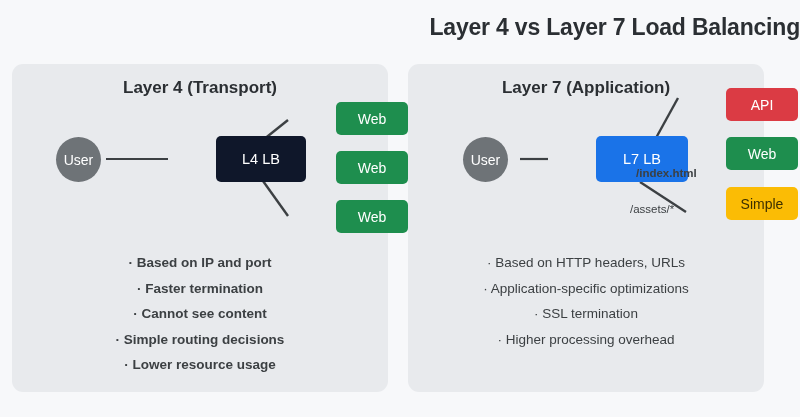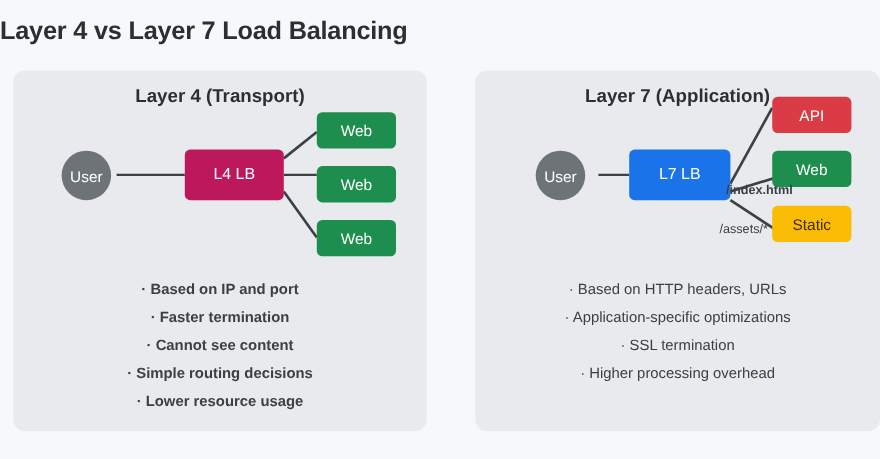--- a/index.html
+++ b/index.html
@@ -5,47 +5,47 @@
   html,body{margin:0;padding:0;}
   body{
     width:800px;height:417px;
     background:#f7f8fa;
     font-family:"Liberation Sans","DejaVu Sans",sans-serif;
     overflow:hidden;
     position:relative;
   }
   #page-title{
     position:absolute;left:0;top:14px;width:800px;
-    text-align:left;
+    text-align:right;
     font-size:23px;font-weight:bold;color:#2b2f33;
     letter-spacing:-0.2px;
   }
   .panel{
     position:absolute;
     background:#e8eaed;
     border-radius:11px;
     top:64px;height:328px;
   }
   #panel-l4{left:12px;width:376px;}
-  #panel-l7{left:432px;width:356px;padding-left:12px;}
+  #panel-l7{left:408px;width:356px;}
   .panel-title{
     position:absolute;top:14px;left:0;width:100%;
     text-align:center;
     font-size:17px;font-weight:bold;color:#2b2f33;
   }
   .diagram{position:absolute;left:0;top:0;width:100%;height:190px;}
   .diagram svg{position:absolute;left:0;top:0;}
   .node{
     position:absolute;
     display:flex;align-items:center;justify-content:center;
     color:#ffffff;
     font-size:14px;
     box-sizing:border-box;
   }
-  .node.box{border-radius:5px;}
+  .node.box{border-radius:5px;margin-left:48px;}
   .node.circle{border-radius:50%;}
   .edge-label{
     position:absolute;
     font-size:11.5px;
     color:#3c4043;
     white-space:nowrap;
   }
   .bullets{
     position:absolute;left:0;width:100%;
     text-align:center;
@@ -70,21 +70,21 @@
       <line x1="94" y1="95" x2="156" y2="95" stroke="#3c4043" stroke-width="2.2"></line>
       <line x1="246" y1="80" x2="276" y2="56" stroke="#3c4043" stroke-width="2.4"></line>
       <line x1="246" y1="95" x2="276" y2="95" stroke="#3c4043" stroke-width="2.2"></line>
       <line x1="246" y1="110" x2="276" y2="152" stroke="#3c4043" stroke-width="2.4"></line>
     </svg>
 
     <div class="node circle" style="left:44px;top:73px;width:45px;height:45px;background:#6e7377;">
       <span>User</span>
     </div>
 
-    <div class="node box" style="left:156px;top:72px;width:90px;height:46px;background:#be185d;font-size:14.5px;">
+    <div class="node box" style="left:156px;top:72px;width:90px;height:46px;background:#0f172a;font-size:14.5px;">
       <span>L4 LB</span>
     </div>
 
     <div class="node box" style="left:276px;top:38px;width:72px;height:33px;background:#1e8e4e;">
       <span>Web</span>
     </div>
 
     <div class="node box" style="left:276px;top:87px;width:72px;height:33px;background:#1e8e4e;">
       <span>Web</span>
     </div>
@@ -125,21 +125,21 @@
 
     <div class="node box" style="left:270px;top:24px;width:72px;height:33px;background:#db3b44;">
       <span>API</span>
     </div>
 
     <div class="node box" style="left:270px;top:73px;width:72px;height:33px;background:#1e8e4e;">
       <span>Web</span>
     </div>
 
     <div class="node box" style="left:270px;top:123px;width:72px;height:33px;background:#fbbc05;color:#3c2f00;">
-      <span>Static</span>
+      <span>Simple</span>
     </div>
 
     <div class="edge-label" style="left:231px;top:24px;opacity:0;">/api/*</div>
 
     <div class="edge-label" style="left:228px;top:103px;font-weight:bold;">/index.html</div>
 
     <div class="edge-label" style="left:222px;top:139px;">/assets/*</div>
   </div>
 
   <div class="bullets" style="top:186px;">

